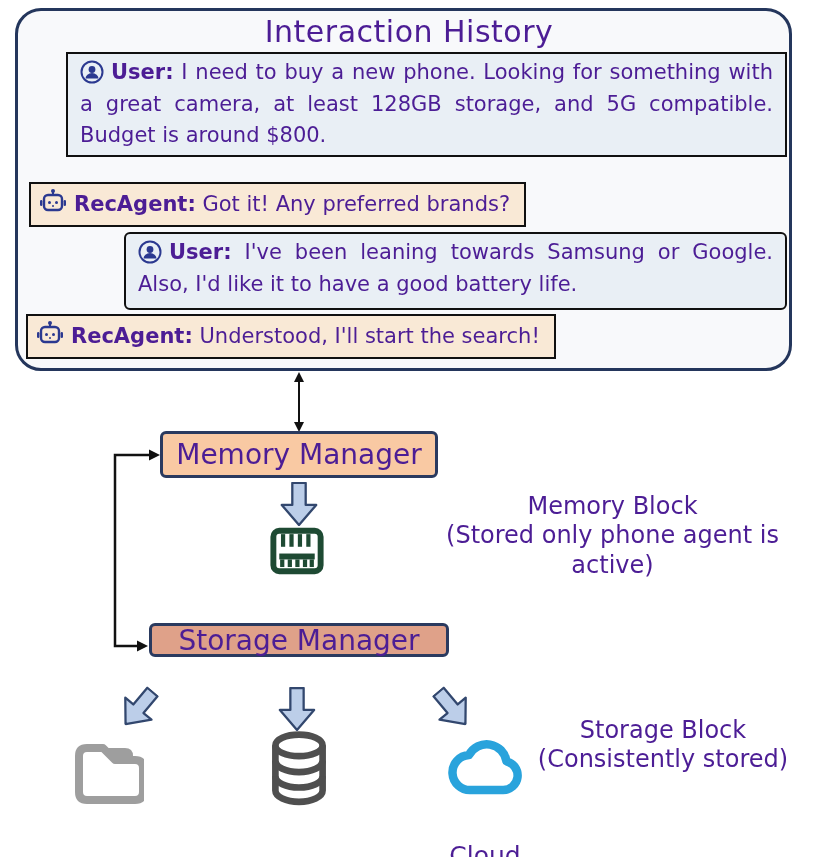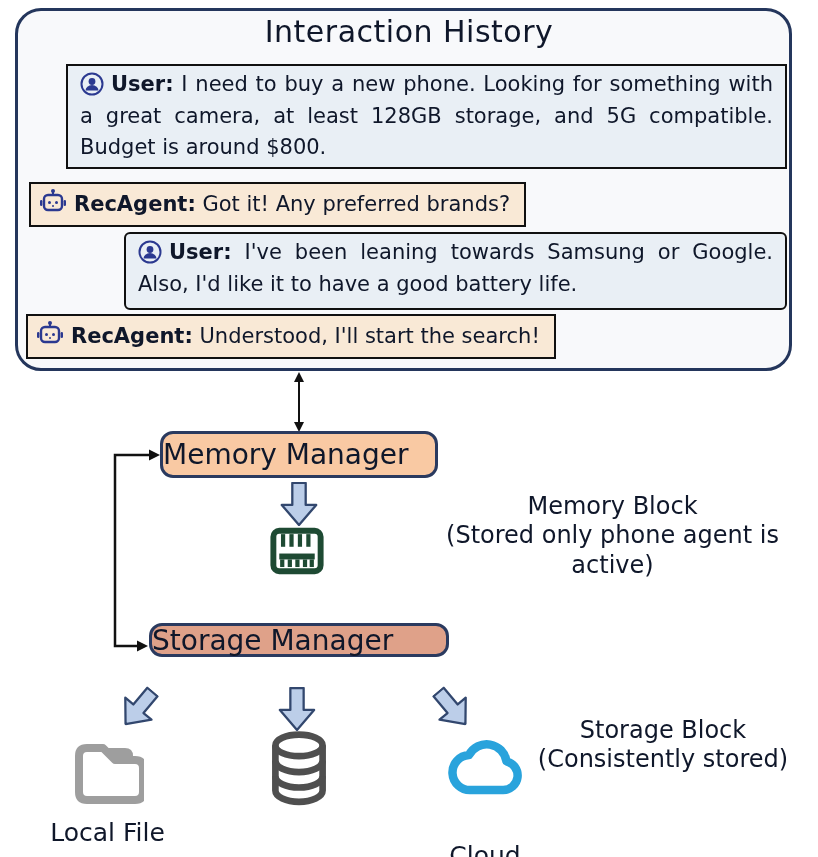--- a/index.html
+++ b/index.html
@@ -1,40 +1,40 @@
 <!DOCTYPE html>
 <html><head>
 <meta charset="utf-8">
 <style>
   html,body{margin:0;padding:0;background:#fff;}
   .canvas{position:relative;width:818px;height:857px;background:#ffffff;
-          font-family:"DejaVu Sans",sans-serif;color:#0f172a;overflow:hidden;}
+          font-family:"DejaVu Sans",sans-serif;color:#4c1d95;overflow:hidden;}
 
   
   .history-box{position:absolute;left:15px;top:8px;width:777px;height:363px;
                background:#F8F9FB;border:3px solid #24365C;border-radius:26px;
                box-sizing:border-box;}
   .history-title{position:absolute;left:0;top:14px;width:818px;text-align:center;
                  font-size:30px;letter-spacing:.5px;}
 
   .msg{position:absolute;box-sizing:border-box;border:2px solid #101010;
        font-size:21px;line-height:1.5;padding:3px 12px;}
   .msg.user{background:#E9EFF5;text-align:justify;}
   .msg.agent{background:#F9E9D6;white-space:nowrap;text-align:center;padding:4px 14px 4px 8px;}
   .speaker{font-weight:bold;}
   .msg svg{vertical-align:-5px;margin-right:7px;}
 
-  #msg-0{left:66px;top:64px;width:721px;min-height:100px;}
+  #msg-0{left:66px;top:52px;width:721px;min-height:100px;}
   #msg-1{left:29px;top:182px;}
   #msg-2{left:124px;top:232px;width:663px;min-height:78px;border-radius:6px;}
   #msg-3{left:26px;top:314px;}
 
   
   .manager{position:absolute;box-sizing:border-box;border:3px solid #2A3A5F;
-           border-radius:13px;display:flex;align-items:center;
+           border-radius:6px;display:flex;align-items:center;justify-content:center;
            font-size:28px;}
   #memory-manager{left:160px;top:431px;width:278px;height:47px;background:#F9C9A3;}
   #storage-manager{left:149px;top:623px;width:300px;height:34px;background:#DFA189;}
 
   
   .caption{position:absolute;text-align:center;font-size:24px;line-height:1.22;}
   #memory-caption{left:415px;top:492px;width:395px;}
   #storage-caption{left:513px;top:716px;width:300px;}
 
   
@@ -159,21 +159,20 @@
     <ellipse cx="32" cy="15" rx="23" ry="10.5" fill="none" stroke="#4F4F4F" stroke-width="6.5"></ellipse>
     <path d="M9 15 V59 c0 6 10.3 11 23 11 s23 -5 23 -11 V15" fill="none" stroke="#4F4F4F" stroke-width="6.5"></path>
     <path d="M9 30 c0 6 10.3 11 23 11 s23 -5 23 -11" fill="none" stroke="#4F4F4F" stroke-width="6.5"></path>
     <path d="M9 45 c0 6 10.3 11 23 11 s23 -5 23 -11" fill="none" stroke="#4F4F4F" stroke-width="6.5"></path>
   </svg>
 
   <svg class="abs" style="left:445px;top:738px;" width="84" height="62" viewBox="0 0 84 62">
     <path d="M26 52 L58 52 A14.5 14.5 0 0 0 61.5 23.4 A20 20 0 0 0 24 17 A14 14 0 0 0 26 52 Z" fill="none" stroke="#29A3DC" stroke-width="8.5" stroke-linejoin="round"></path>
   </svg>
 
-  <div class="target-label" style="left:45px;top:818px;width:125px;">Local File</div>
   <div class="target-label" style="left:425px;top:815px;width:120px;margin-top:26px;">Cloud</div>
 
   <div class="caption" id="storage-caption">
     <div>Storage Block</div>
     <div>(Consistently stored)</div>
   </div>
 
 </div>
 
 </body></html>

